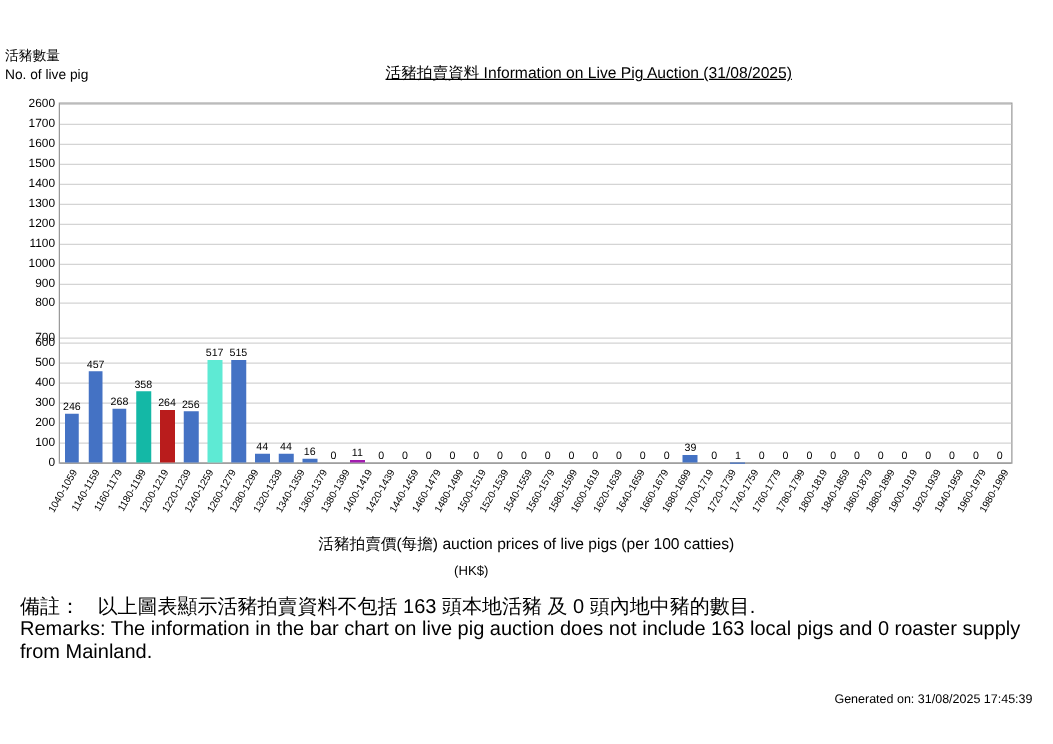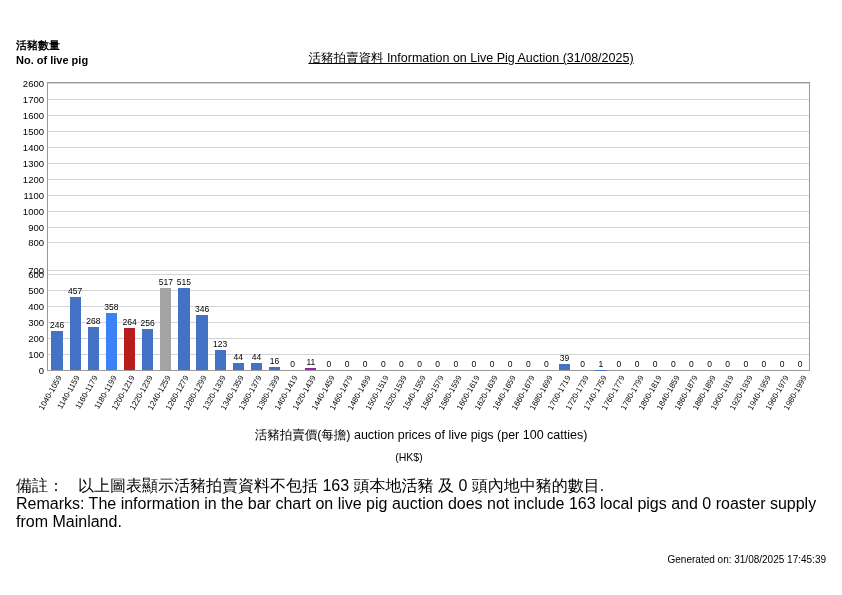--- a/index.html
+++ b/index.html
@@ -5,22 +5,22 @@
   html,body{margin:0;padding:0;}
   body{
     width:842px;height:595px;
     background:#ffffff;
     font-family:"Liberation Sans", sans-serif;
     color:#000000;
     position:relative;
     overflow:hidden;
   }
   .ylabel-top{
-    position:absolute;left:16px;top:38px;
-    font-size:11px;line-height:15px;font-weight:bold;
+    position:absolute;left:4px;top:38px;
+    font-size:11px;line-height:15px;
   }
   .chart-title{
     position:absolute;left:0;top:50px;width:842px;
     text-align:center;
     font-size:12.5px;
     text-decoration:underline;
     padding-left:100px;
     box-sizing:border-box;
   }
   .plot-wrap{
@@ -92,21 +92,21 @@
     transform-origin:left top;
     transform:rotate(-60deg) translate(-100%,0);
     display:block;
   }
   .xaxis-title{
     position:absolute;left:0;top:427px;width:842px;
     text-align:center;font-size:12.5px;
   }
   .xaxis-unit{
     position:absolute;left:0;top:451px;width:754px;
-    text-align:center;font-size:10.5px;margin-left:32px;
+    text-align:center;font-size:10.5px;
   }
   .remarks{
     position:absolute;left:16px;top:477px;width:810px;
     font-size:16px;line-height:18px;
   }
   .remarks .r1 span.lbl{display:inline-block;width:62px;}
   .generated{
     position:absolute;right:16px;top:554px;
     font-size:10px;
   }
@@ -192,52 +192,42 @@
           <div class="bar" style="height: 25.3889%; background: rgb(68, 114, 196);">
             <div class="bar-val">457</div>
           </div>
         </div>
         <div class="bar-slot">
           <div class="bar" style="height: 14.8889%; background: rgb(68, 114, 196);">
             <div class="bar-val">268</div>
           </div>
         </div>
         <div class="bar-slot">
-          <div class="bar" style="height: 19.8889%; background: #3b82f6;">
+          <div class="bar" style="height: 19.8889%; background: #14b8a6;">
             <div class="bar-val">358</div>
           </div>
         </div>
         <div class="bar-slot">
           <div class="bar" style="height: 14.6667%; background: #b91c1c;">
             <div class="bar-val">264</div>
           </div>
         </div>
         <div class="bar-slot">
           <div class="bar" style="height: 14.2222%; background: rgb(68, 114, 196); margin-top: 37px;">
             <div class="bar-val">256</div>
           </div>
         </div>
         <div class="bar-slot">
-          <div class="bar" style="height: 28.7222%; background: #a3a3a3;">
+          <div class="bar" style="height: 28.7222%; background: #5eead4;">
             <div class="bar-val">517</div>
           </div>
         </div>
         <div class="bar-slot">
           <div class="bar" style="height: 28.6111%; background: rgb(68, 114, 196);">
             <div class="bar-val">515</div>
-          </div>
-        </div>
-        <div class="bar-slot">
-          <div class="bar" style="height: 19.2222%; background: rgb(68, 114, 196);">
-            <div class="bar-val">346</div>
-          </div>
-        </div>
-        <div class="bar-slot">
-          <div class="bar" style="height: 6.83333%; background: rgb(68, 114, 196);">
-            <div class="bar-val">123</div>
           </div>
         </div>
         <div class="bar-slot">
           <div class="bar" style="height: 2.44444%; background: rgb(68, 114, 196);">
             <div class="bar-val">44</div>
           </div>
         </div>
         <div class="bar-slot">
           <div class="bar" style="height: 2.44444%; background: rgb(68, 114, 196);">
             <div class="bar-val">44</div>

